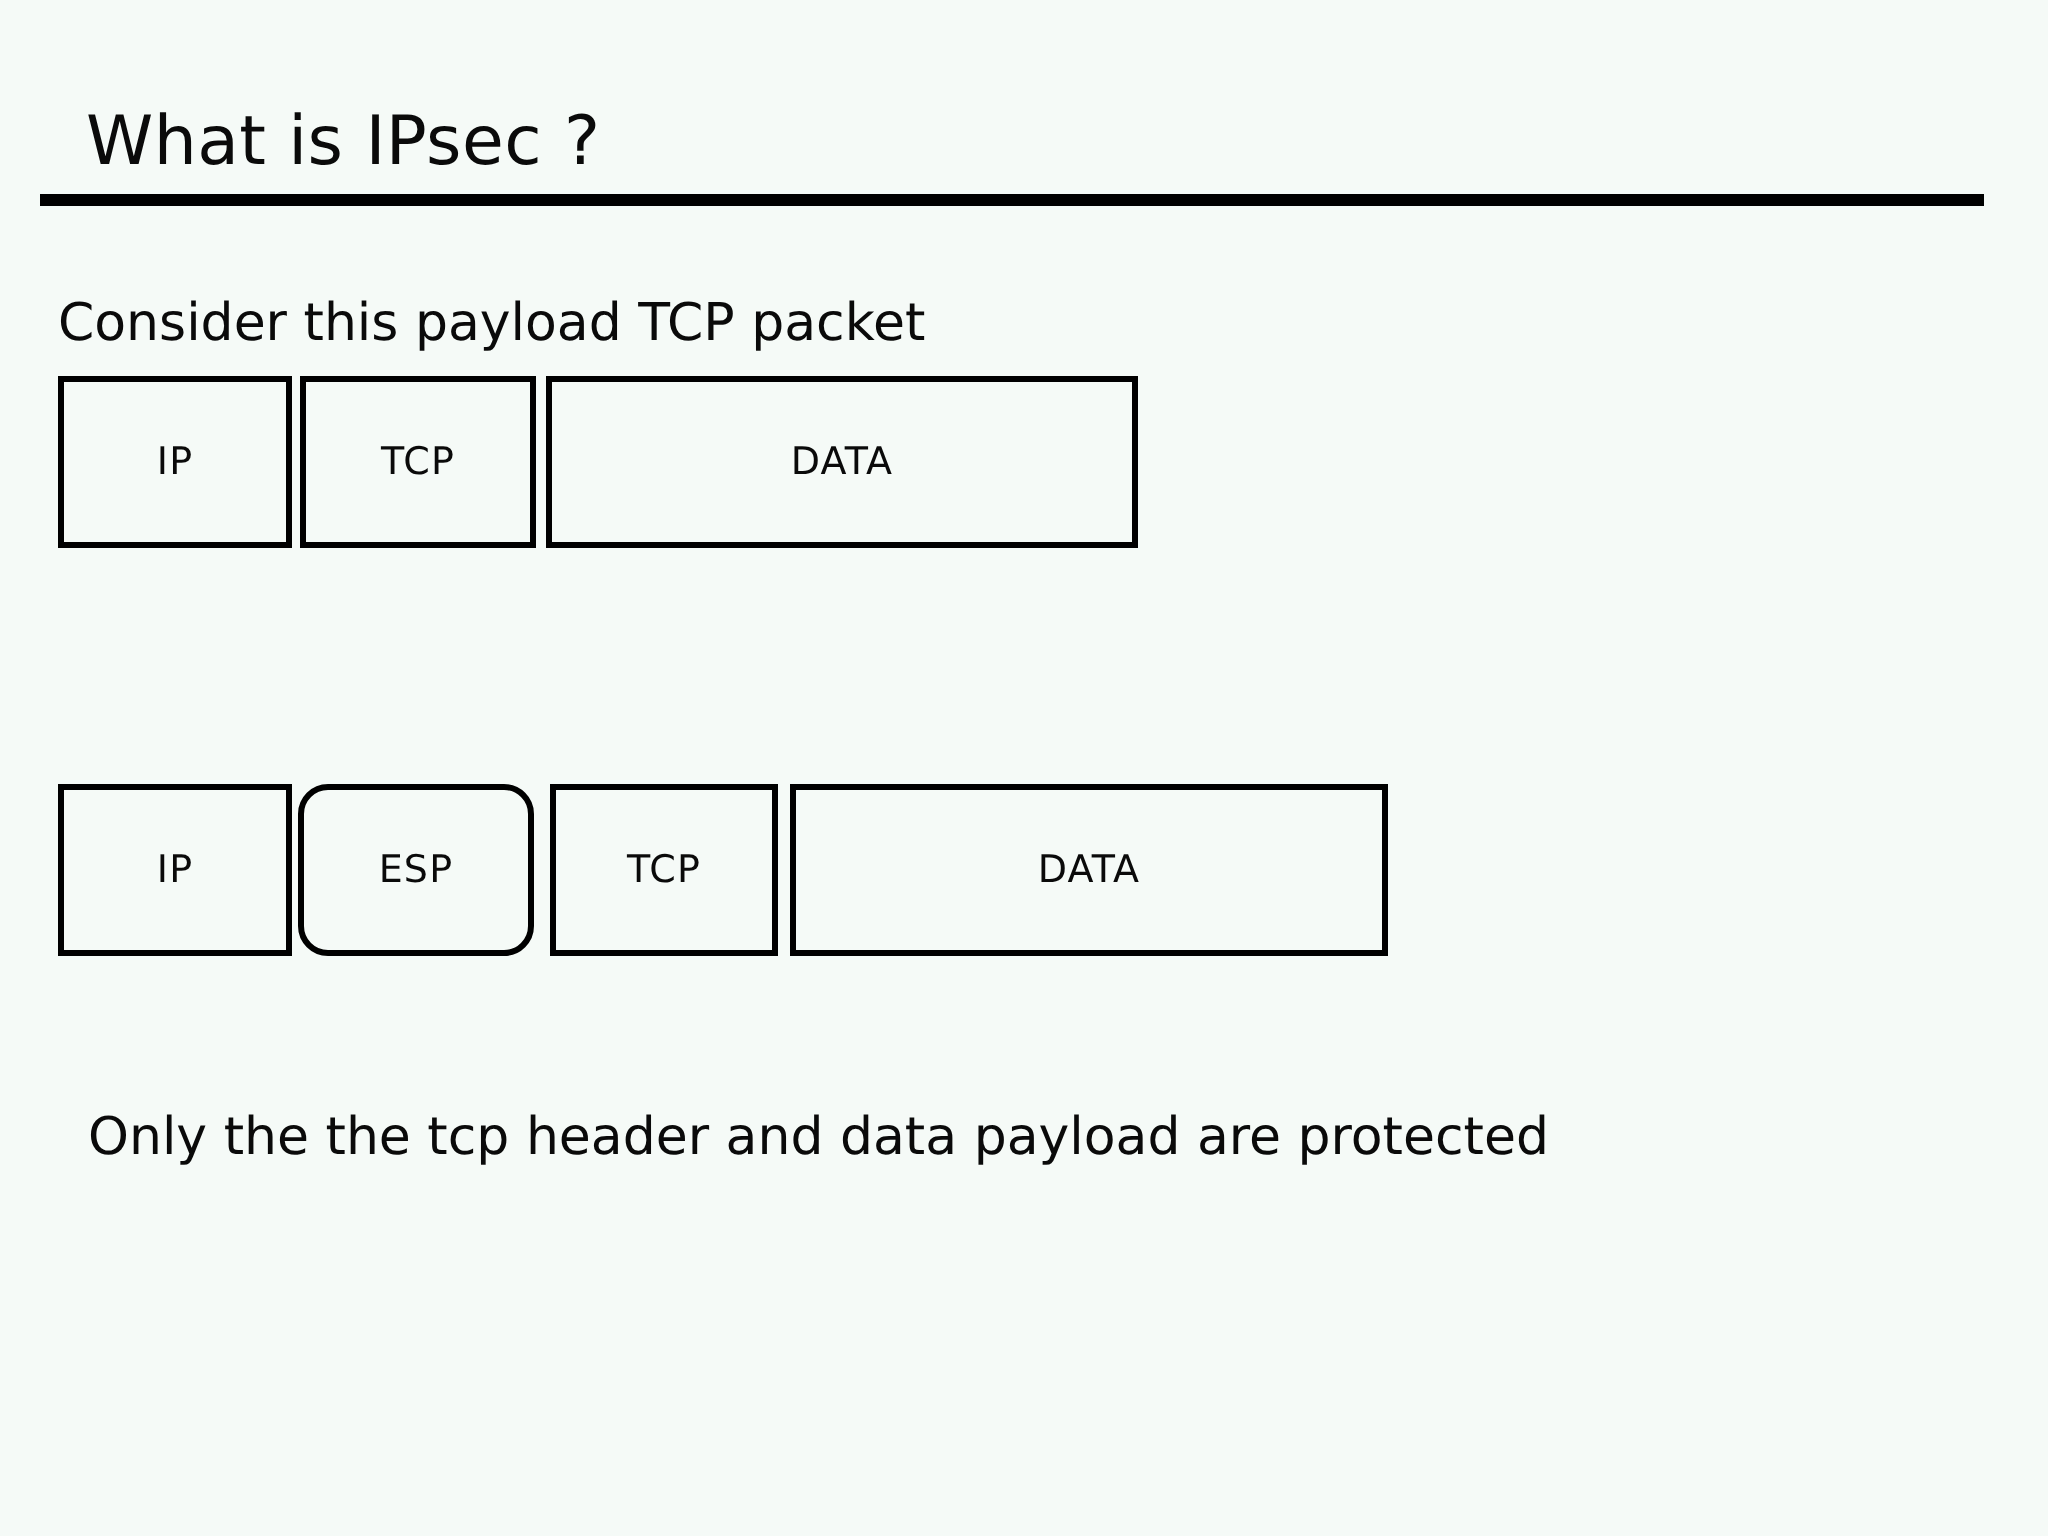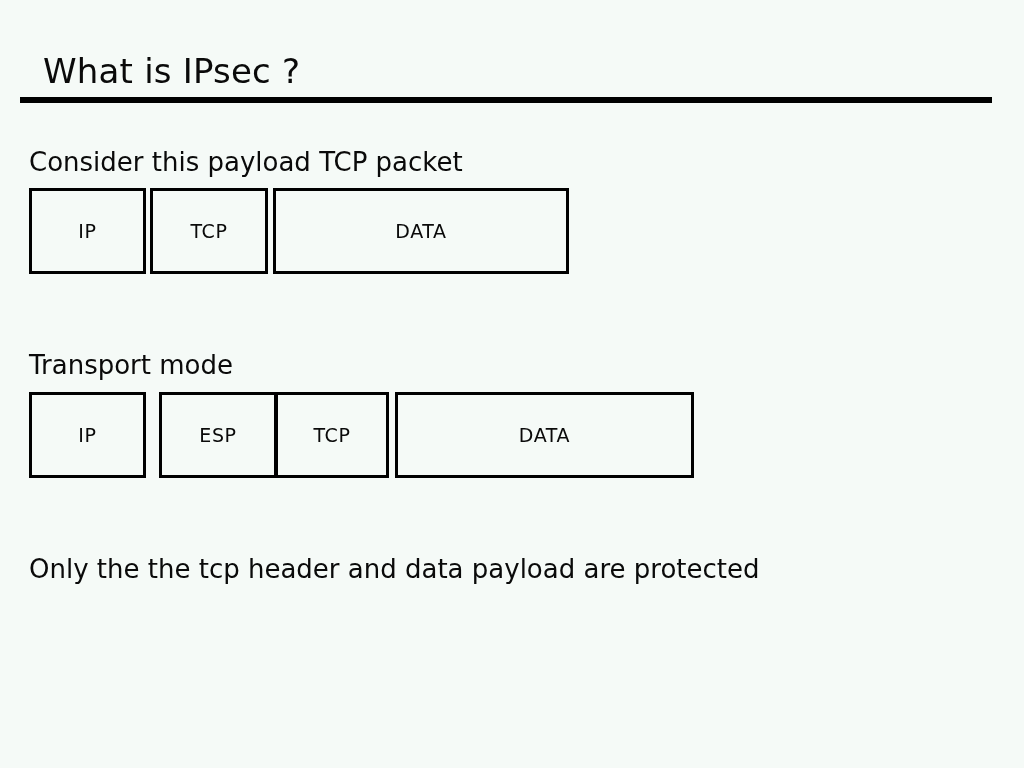--- a/index.html
+++ b/index.html
@@ -54,21 +54,21 @@
     font-weight: 400;
     color: #0a0a0a;
     white-space: nowrap;
   }
   .label-packet  { top: 146px; }
   .label-transport { top: 349px; }
 
   
   .caption {
     position: absolute;
-    left: 29px;
+    left: 44px;
     top: 553px;
     font-size: 26px;
     line-height: 32px;
     font-weight: 400;
     color: #0a0a0a;
     white-space: nowrap;
   }
 
   
   .packet-row {
@@ -115,27 +115,26 @@
         <span class="field-label">IP</span>
       </div>
       <div class="field-box" style="left: 121px; width: 118px;">
         <span class="field-label">TCP</span>
       </div>
       <div class="field-box" style="left: 244px; width: 296px;">
         <span class="field-label">DATA</span>
       </div>
     </div>
 
-  <div class="section-label label-transport">Transport mode</div>
 
   <div class="packet-row row-transport" id="row-transport" style="width: 665px;">
       <div class="field-box" style="left: 0px; width: 117px;">
         <span class="field-label">IP</span>
       </div>
-      <div class="field-box" style="left: 130px; width: 118px;">
+      <div class="field-box" style="left: 120px; width: 118px; border-radius: 15px;">
         <span class="field-label">ESP</span>
       </div>
       <div class="field-box" style="left: 246px; width: 114px;">
         <span class="field-label">TCP</span>
       </div>
       <div class="field-box" style="left: 366px; width: 299px;">
         <span class="field-label">DATA</span>
       </div>
     </div>
 

